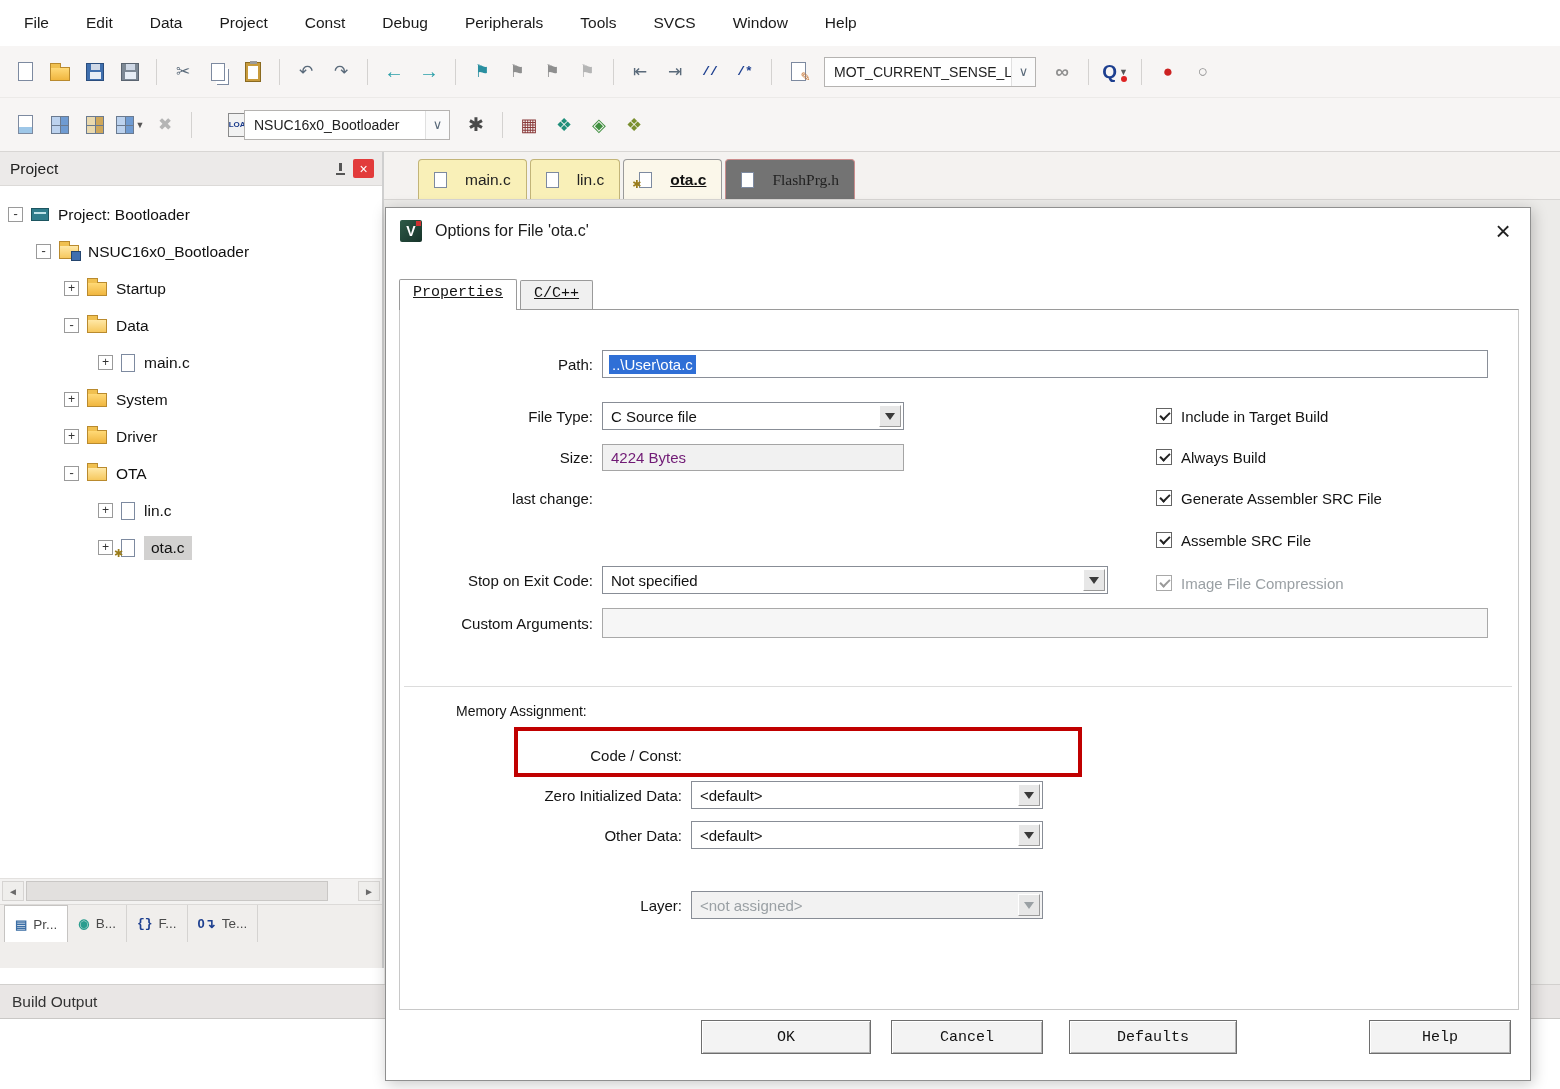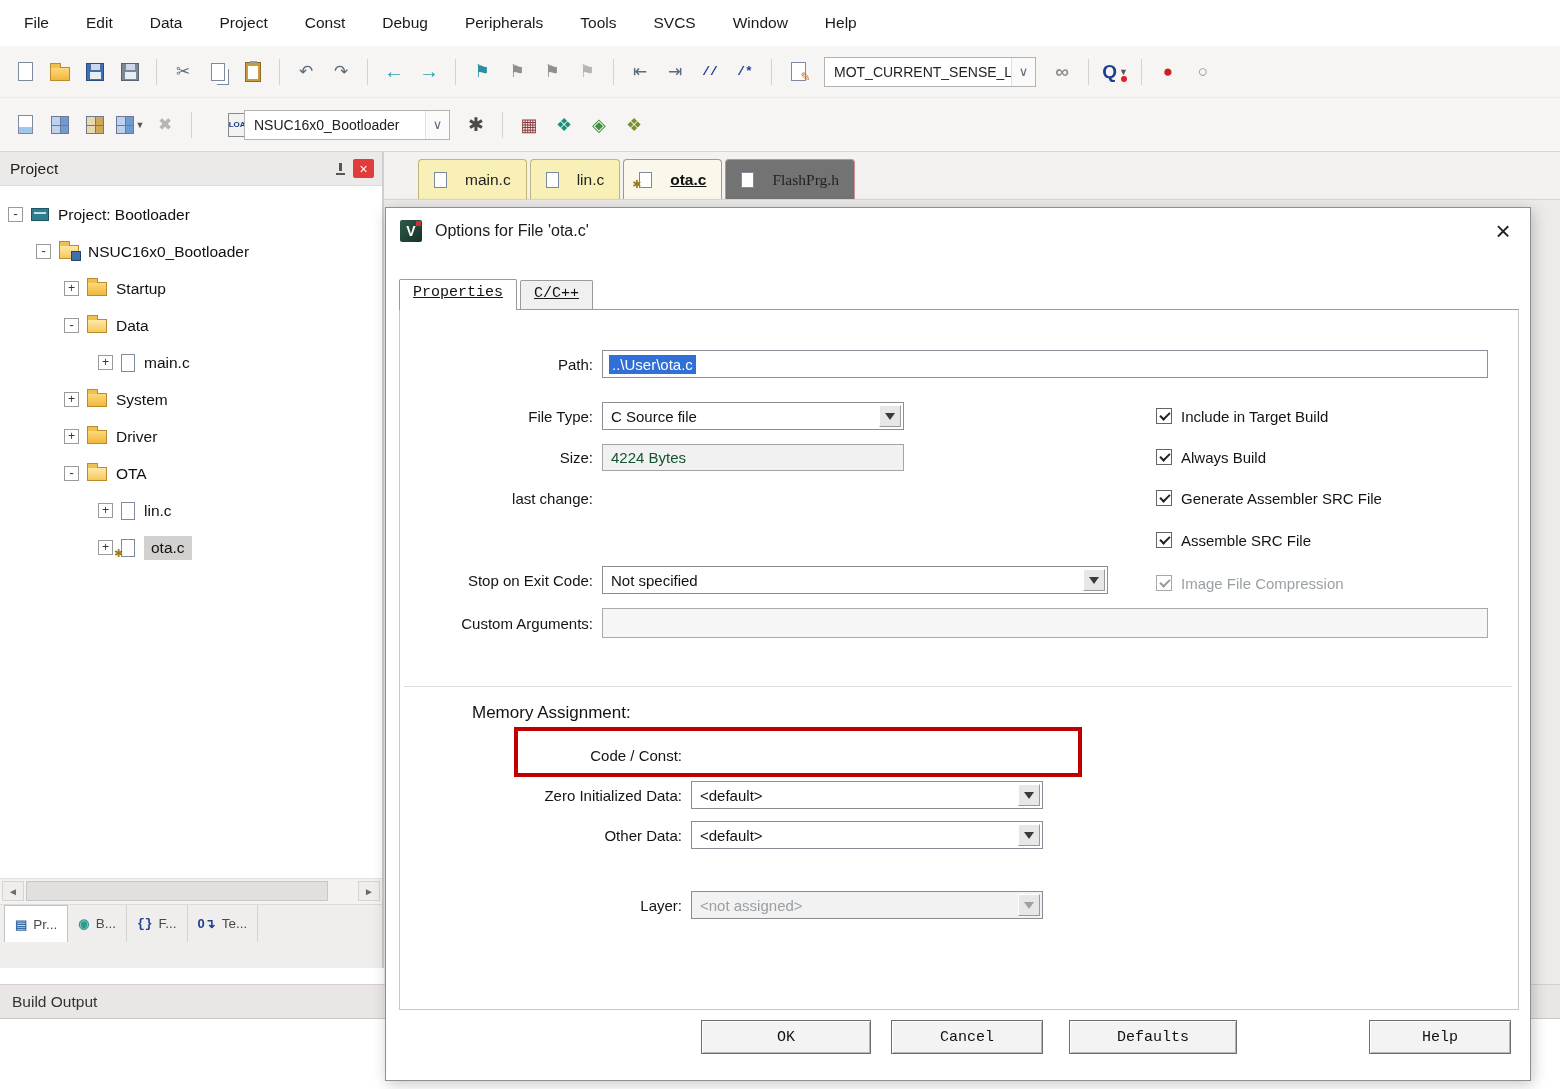--- a/index.html
+++ b/index.html
@@ -125,39 +125,39 @@
           background:#f0f0f0; margin-right:3px; border-radius:2px 2px 0 0; height:29px; }
   .dtab.active { background:#fff; height:31px; margin-top:-1px; }
   .frame { position:absolute; left:13px; top:101px; width:1120px; height:701px; border:1px solid #c8c8c8; border-top-color:#9a9a9a; background:#fff; }
 
   .row { position:absolute; display:flex; align-items:center; height:30px; }
   .lab { width:196px; text-align:right; padding-right:9px; font-size:15px; color:#141414; flex:none; }
   .lab.mem { width:245px; }
   .ti { background:#fff; border:1px solid #8a8f98; height:28px; display:flex; align-items:center; padding:0 6px; font-size:15px; }
   .ti.gray { background:#f6f6f6; border-color:#a9a9a9; }
   .sel { background:#2f6fd6; color:#fff; padding:1px 3px; }
-  .ro { background:#f1f1f1; border:1px solid #a5a5a5; height:27px; display:flex; align-items:center; padding:0 8px; font-size:15px; color:#14532d; }
+  .ro { background:#f1f1f1; border:1px solid #a5a5a5; height:27px; display:flex; align-items:center; padding:0 8px; font-size:15px; color:#701a75; }
   .dd { position:relative; background:#fff; border:1px solid #888d96; height:28px; display:flex; align-items:center;
         padding:0 30px 0 8px; font-size:15px; color:#111; }
   .dd .ar { position:absolute; right:2px; top:2px; bottom:2px; width:22px; background:#e7e7e7; border:1px solid #fff;
             border-right-color:#9a9a9a; border-bottom-color:#9a9a9a; display:flex; align-items:center; justify-content:center; }
   .dd .ar::after { content:""; border:5px solid transparent; border-top:7px solid #3a3a3a; transform:translateY(3px); }
   .dd.disabled { background:#f2f2f2; color:#9aa0a4;text-align:right; }
   .dd.disabled .ar::after { border-top-color:#9aa0a4; }
 
   .cb { position:absolute; left:770px; display:flex; align-items:center; gap:9px; height:22px; font-size:15px; color:#141414; }
   .cbbox { width:16px; height:16px; border:1px solid #646464; background:#fff; position:relative; flex:none; }
   .cbbox.checked::after { content:""; position:absolute; left:3px; top:3px; width:8px; height:4px;
                           border-left:2px solid #222; border-bottom:2px solid #222; transform:rotate(-45deg); }
   .cb.disabled .cbbox { border-color:#a8a8a8; }
   .cb.disabled .cbbox.checked::after { border-color:#9a9a9a; }
   .cb.disabled .cblabel { color:#9aa0a4; }
 
   .divider { position:absolute; left:18px; top:478px; width:1108px; height:1px; background:#dcdcdc; box-shadow:0 1px 0 #fff; }
-  .memhead { position:absolute; left:70px; top:495px; font-size:17px; color:#141414;margin-left:16px; }
+  .memhead { position:absolute; left:70px; top:495px; font-size:14px; color:#141414; }
   .hl { position:absolute; left:128px; top:519px; width:568px; height:50px; border:4px solid #c00000; z-index:3; pointer-events:none; }
 
   .btn { position:absolute; top:812px; height:34px; background:#f3f3f3; border:1px solid #6e6e6e;
          box-shadow:inset 1px 1px 0 #fff, inset -1px -1px 0 #b5b5b5; font:15px "Liberation Mono",monospace; color:#111;
          display:flex; align-items:center; justify-content:center; }
 </style>
 </head>
 <body>
 
 <div class="app">

